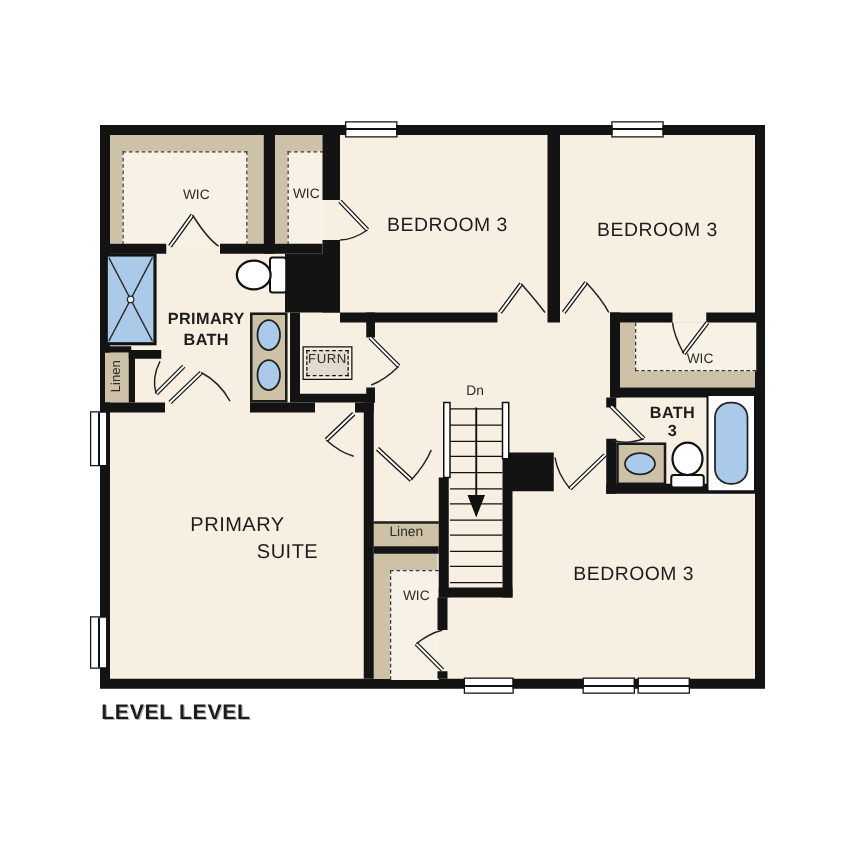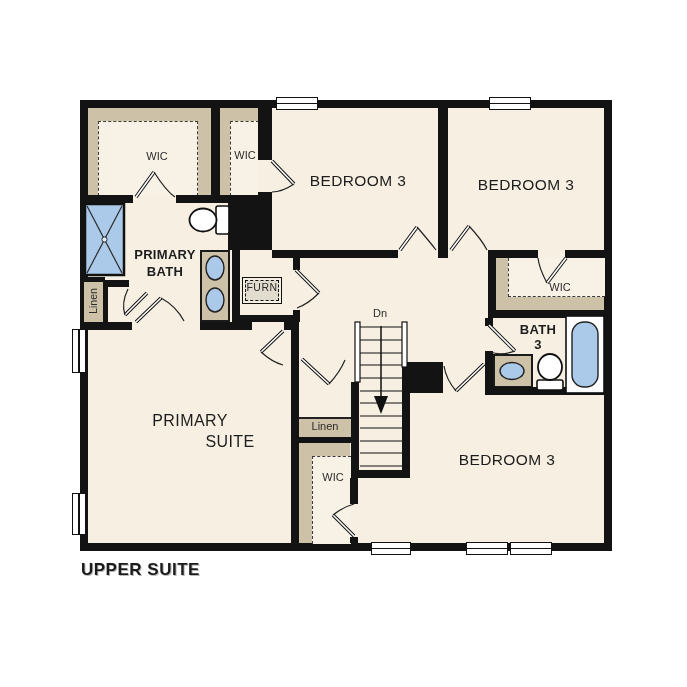--- a/index.html
+++ b/index.html
@@ -233,14 +233,14 @@
 
   <div class="lbl room-lbl" style="left:190px;top:412px;font-size:16px;">PRIMARY</div>
   <div class="lbl room-lbl" style="left:190px;top:433px;font-size:16px;margin-left:40px;">SUITE</div>
 
   <div class="lbl room-lbl-sm" style="left:165px;top:247px;">PRIMARY</div>
   <div class="lbl room-lbl-sm" style="left:165px;top:264px;">BATH</div>
 
   <div class="lbl room-lbl-sm" style="left:538px;top:322px;">BATH</div>
   <div class="lbl room-lbl-sm" style="left:538px;top:337px;">3</div>
 
-  <div id="title" style="left:81px;top:560px;">UPPER SUITE</div>
+  <div id="title" style="left:81px;top:560px;">LEVEL LEVEL</div>
 </div>
 
 </body></html>

